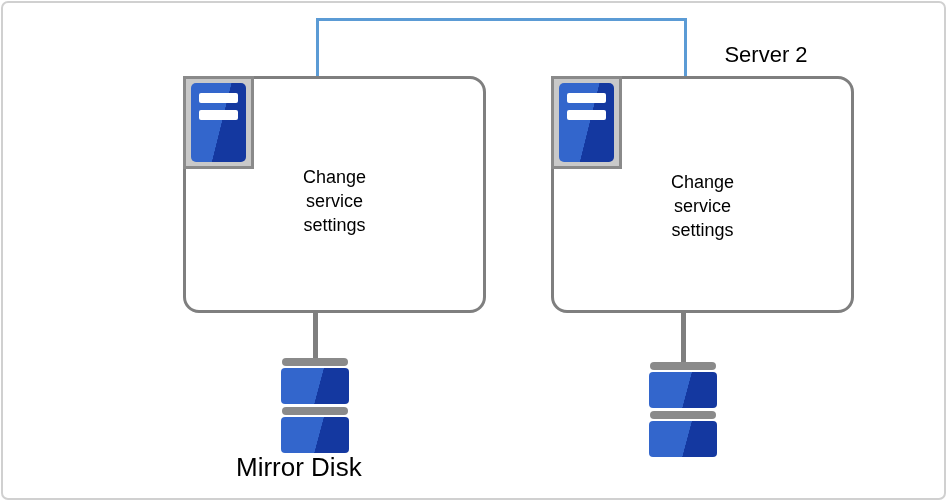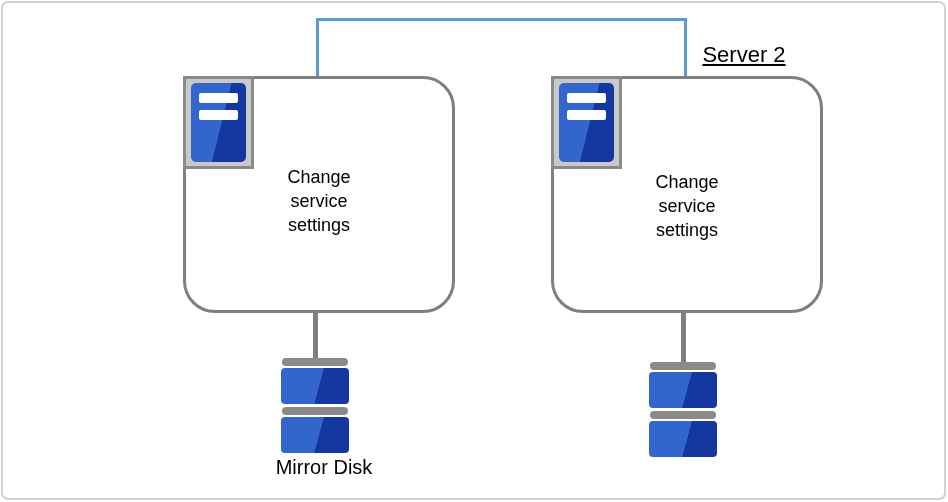--- a/index.html
+++ b/index.html
@@ -35,30 +35,30 @@
   .srv-label {
     position: absolute;
     top: 43px;
     width: 140px;
     font-size: 22px;
     line-height: 24px;
     text-align: center;
     white-space: nowrap;
   }
   .srv-label.s1 { left: 316px; }
-  .srv-label.s2 { left: 674px; text-decoration: underline; }
+  .srv-label.s2 { left: 696px; }
 
   .server-box {
     position: absolute;
     top: 76px;
-    width: 272px; height: 237px;
+    width: 303px; height: 237px;
     box-sizing: border-box;
     background: #ffffff;
     border: 3px solid var(--outline-gray, #7f7f7f);
-    border-radius: 32px;
+    border-radius: 16px;
   }
   .server-box.b1 { left: 183px; }
   .server-box.b2 { left: 551px; }
 
   .body-text {
     position: absolute;
     top: 86px;
     left: 0; right: 0;
     text-align: center;
     font-size: 18px;
@@ -121,24 +121,23 @@
   .platter {
     height: 36px;
     margin-bottom: 3px;
     border-radius: 4px;
     background: linear-gradient(105deg, var(--disk-light, #3366cc) 55%, var(--disk-dark, #1438a0) 55.5%);
   }
   .platter:last-child { margin-bottom: 0; }
 
   .mirror-label {
     position: absolute;
-    left: 251px; top: 455px;
+    left: 236px; top: 455px;
     width: 146px;
-    text-align: center;
-    font-size: 20px;
+    font-size: 26px;
     line-height: 24px;
     white-space: nowrap;
   }
 </style>
 </head>
 <body>
 
 <div class="canvas">
 
   <div class="frame"></div>

